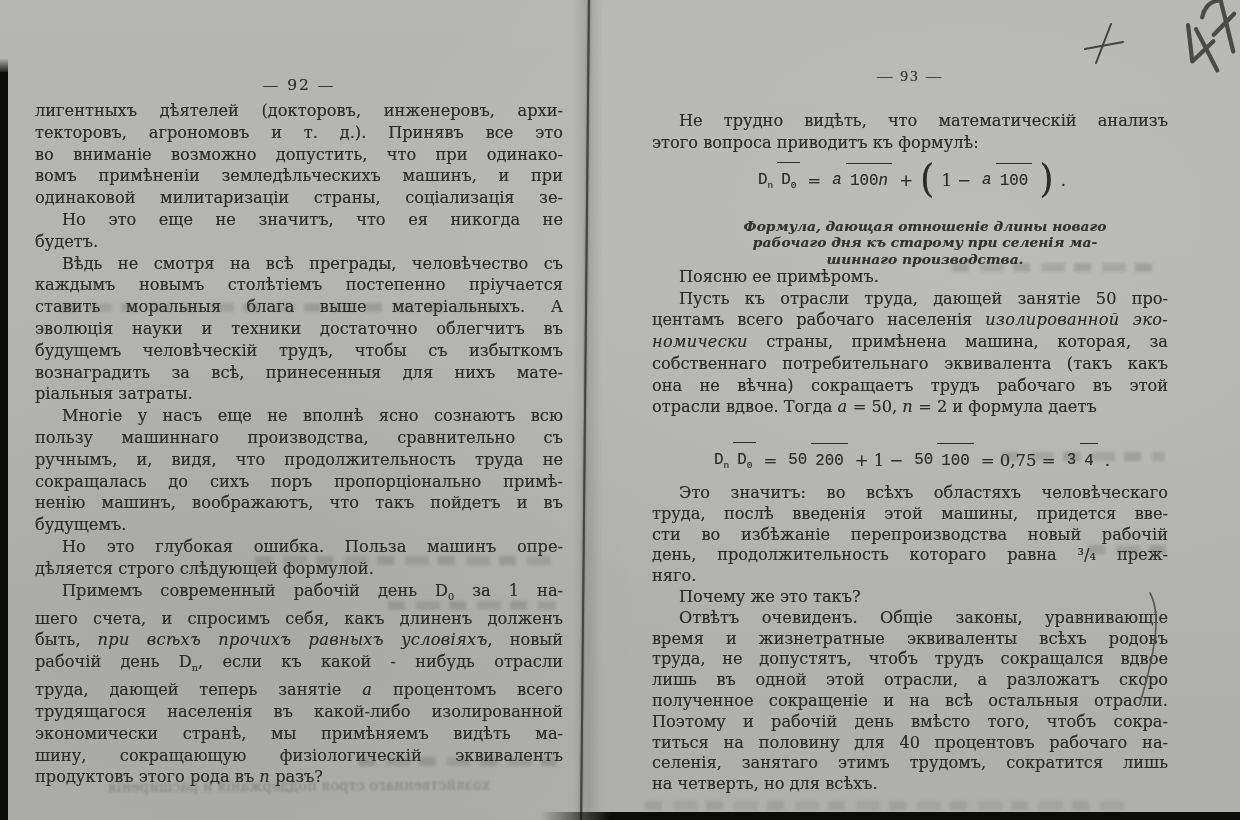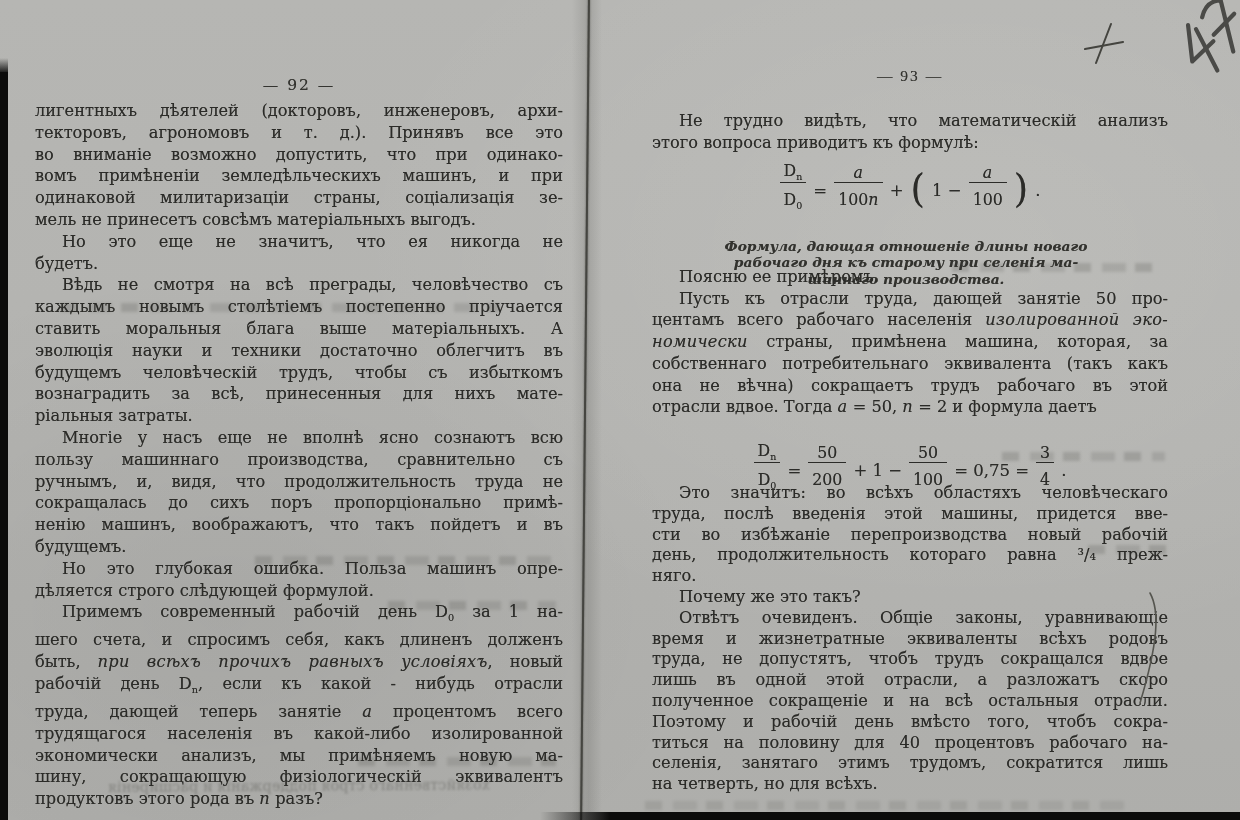--- a/index.html
+++ b/index.html
@@ -30,21 +30,21 @@
   .r-lines{width:516px;font-size:16.2px;}
   .caption .line{
     text-align:center;text-align-last:center;font-style:italic;font-weight:600;
     font-size:13.8px;line-height:16.4px;color:#32322e;
   }
   
   .formula{
     position:absolute;width:516px;display:flex;align-items:center;justify-content:center;
     gap:7px;font-size:16.5px;color:#2b2b28;text-shadow:0 0 .5px rgba(40,40,35,.5);
   }
-  .frac{display:inline-flex;flex-direction:column;align-items:center;line-height:1.18;font-size:15.8px;}
+  .frac{display:inline-flex;flex-direction:row;align-items:center;line-height:1.18;font-size:15.8px;font-family:Liberation Mono, monospace;}
   .frac .fnum{padding:0 4px;}
   .frac .fden{border-top:1.4px solid #2b2b28;padding:8px 4px;}
   .bigparen{font-size:37px;font-weight:400;line-height:0;display:inline-block;transform:scaleY(1.05);position:relative;top:-2px;}
   sub{font-size:.6em;}
   i{letter-spacing:.3px;}
   
   .gutter-shade{position:absolute;left:572px;top:0;width:30px;height:820px;
     background:linear-gradient(90deg,rgba(60,60,55,0) 0%,rgba(60,60,55,.14) 45%,rgba(60,60,55,.16) 55%,rgba(60,60,55,0) 100%);}
   .gutter-line{position:absolute;left:588px;top:-4px;width:2.2px;height:830px;background:#454540;
     transform:rotate(.55deg);transform-origin:top center;box-shadow:0 0 2px rgba(40,40,35,.6);}
@@ -83,21 +83,20 @@
   <div class="ghost-line">хозяйственнаго строя поддержанія и расширенія</div>
 
   <div class="page-col" style="left:35px;top:0;width:528px;height:820px;">
     <div class="page-header" style="top:76px;">— 92 —</div>
     <div class="textblock left-lines" style="top:100px;">
         <div class="line">лигентныхъ дѣятелей (докторовъ, инженеровъ, архи-</div>
         <div class="line">текторовъ, агрономовъ и т. д.). Принявъ все это</div>
         <div class="line">во вниманіе возможно допустить, что при одинако-</div>
         <div class="line">вомъ примѣненіи земледѣльческихъ машинъ, и при</div>
         <div class="line">одинаковой милитаризаціи страны, соціализація зе-</div>
-        <div class="line end">мель не принесетъ совсѣмъ матеріальныхъ выгодъ.</div>
         <div class="line ind">Но это еще не значитъ, что ея никогда не</div>
         <div class="line end">будетъ.</div>
         <div class="line ind">Вѣдь не смотря на всѣ преграды, человѣчество съ</div>
         <div class="line">каждымъ новымъ столѣтіемъ постепенно пріучается</div>
         <div class="line">ставить моральныя блага выше матеріальныхъ. А</div>
         <div class="line">эволюція науки и техники достаточно облегчитъ въ</div>
         <div class="line">будущемъ человѣческій трудъ, чтобы съ избыткомъ</div>
         <div class="line">вознаградить за всѣ, принесенныя для нихъ мате-</div>
         <div class="line end">ріальныя затраты.</div>
         <div class="line ind">Многіе у насъ еще не вполнѣ ясно сознаютъ всю</div>
@@ -107,21 +106,21 @@
         <div class="line">ненію машинъ, воображаютъ, что такъ пойдетъ и въ</div>
         <div class="line end">будущемъ.</div>
         <div class="line ind">Но это глубокая ошибка. Польза машинъ опре-</div>
         <div class="line end">дѣляется строго слѣдующей формулой.</div>
         <div class="line ind">Примемъ современный рабочій день D<sub>0</sub> за 1 на-</div>
         <div class="line">шего счета, и спросимъ себя, какъ длиненъ долженъ</div>
         <div class="line">быть, <i>при всѣхъ прочихъ равныхъ условіяхъ</i>, новый</div>
         <div class="line">рабочій день D<sub>n</sub>, если къ какой - нибудь отрасли</div>
         <div class="line">труда, дающей теперь занятіе <i>a</i> процентомъ всего</div>
         <div class="line">трудящагося населенія въ какой-либо изолированной</div>
-        <div class="line">экономически анализъ, мы примѣняемъ новую ма-</div>
+        <div class="line">экономически странѣ, мы примѣняемъ видѣть ма-</div>
         <div class="line">шину, сокращающую физіологическій эквивалентъ</div>
         <div class="line end">продуктовъ этого рода въ <i>n</i> разъ?</div>
       </div>
   </div>
 
   <div class="page-col" style="left:652px;top:0;width:516px;height:820px;">
     <div class="page-header" style="top:67px;font-family:Liberation Serif, serif;">— 93 —</div>
 
     <div class="textblock r-lines" style="top:110px;left:0;line-height:21.6px;">
         <div class="line ind">Не трудно видѣть, что математическій анализъ</div>
@@ -142,21 +141,21 @@
       <span class="bigparen">(</span>
       <span>1 −</span>
       <span class="frac">
           <span class="fnum"><i>a</i></span>
           <span class="fden">100</span>
         </span>
       <span class="bigparen">)</span>
       <span>.</span>
     </div>
 
-    <div class="textblock caption" style="top:218px;left:44px;width:420px;margin-top:20px;">
+    <div class="textblock caption" style="top:218px;left:63px;width:420px;">
         <div class="line">Формула, дающая отношеніе длины новаго</div>
         <div class="line">рабочаго дня къ старому при селенія ма-</div>
         <div class="line end">шиннаго производства.</div>
       </div>
 
     <div class="textblock r-lines" style="top:266px;left:0;line-height:21.7px;">
         <div class="line ind end">Поясню ее примѣромъ.</div>
         <div class="line ind">Пусть къ отрасли труда, дающей занятіе 50 про-</div>
         <div class="line">центамъ всего рабочаго населенія <i>изолированной эко-</i></div>
         <div class="line"><i>номически</i> страны, примѣнена машина, которая, за</div>

